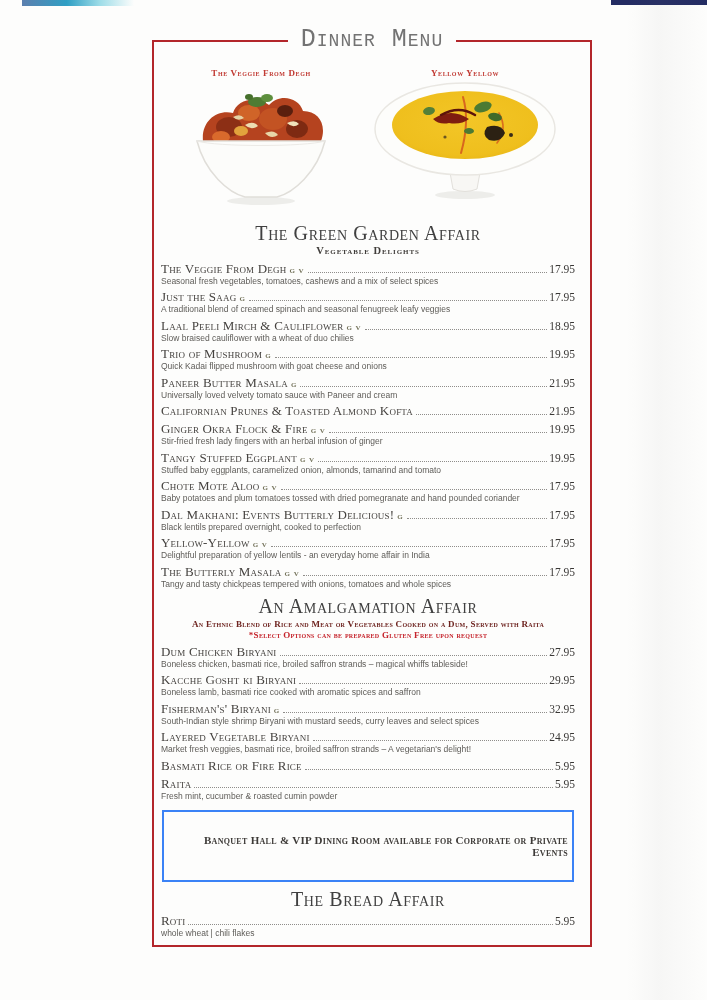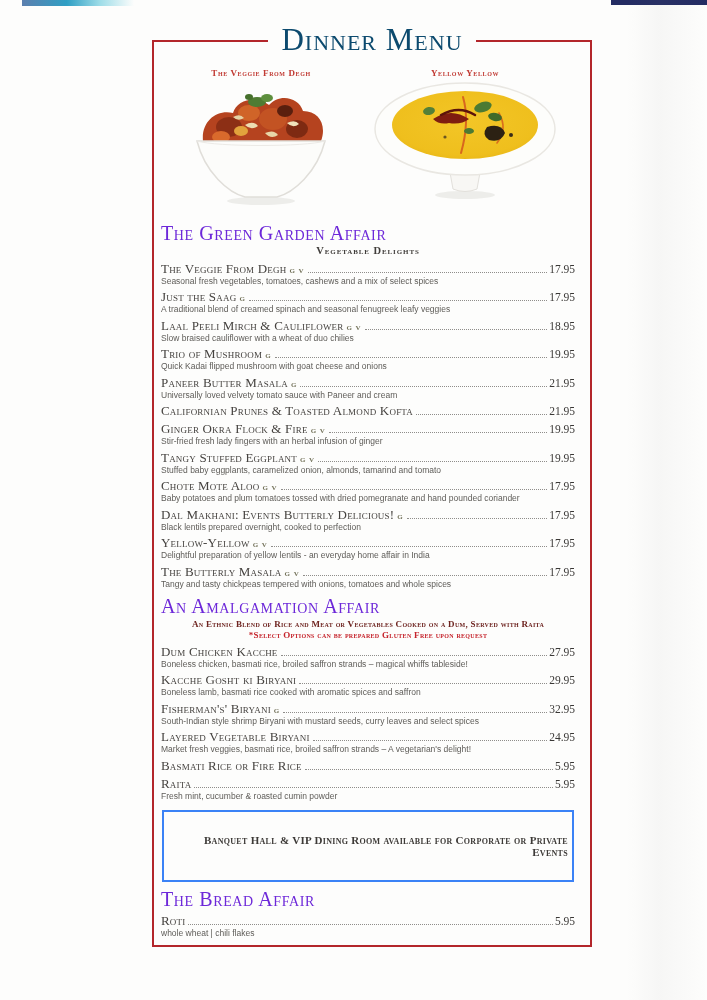--- a/index.html
+++ b/index.html
@@ -19,35 +19,35 @@
     background:linear-gradient(90deg,rgba(0,0,0,0) 0%,rgba(120,120,120,0.05) 40%,rgba(0,0,0,0) 100%);}
 
   
   .frame{position:absolute;left:152px;top:40px;width:440px;height:907px;
     border:2px solid #b3262b;box-sizing:border-box;}
 
   
   .title-wrap{position:absolute;left:152px;top:19px;width:440px;height:42px;
     line-height:42px;text-align:center;z-index:3;}
   .title-wrap .t{display:inline-block;background:#fdfdfc;padding:0 13px;
-    font-variant:small-caps;font-size:31px;color:#0c4a6e;letter-spacing:1px;font-weight:500;}
+    font-variant:small-caps;font-size:25px;color:#737373;letter-spacing:1px;font-weight:500;font-family:Liberation Mono, monospace;}
 
   .content{position:absolute;left:152px;top:42px;width:440px;height:903px;
     box-sizing:border-box;padding:26px 17px 4px 9px;overflow:hidden;z-index:2;}
 
   
   .photos{display:flex;justify-content:center;align-items:flex-start;gap:26px;height:148px;}
   .figure{text-align:center;margin:0;}
   .caption{font-variant:small-caps;font-size:9px;letter-spacing:.6px;color:#c13a33;
     font-weight:700;margin-bottom:1px;}
   .figure svg{display:block;margin:0 auto;}
 
   
   .menu-section{margin-top:7px;}
-  .s-heading{font-variant:small-caps;font-size:20px;color:#6d28d9;
+  .s-heading{font-variant:small-caps;font-size:20px;color:#404040;text-align:center;
     letter-spacing:.6px;line-height:1.05;font-weight:500;}
   .subtitle{text-align:center;font-variant:small-caps;line-height:1.2;font-weight:700;}
   .subtitle.dark{color:#403d3a;font-size:10.5px;letter-spacing:.9px;margin-top:1px;}
   .subtitle.maroon{color:#6e2420;font-size:9px;letter-spacing:.3px;margin-top:2px;}
   .subtitle.red{color:#c5232b;font-size:9px;letter-spacing:.3px;}
 
   .menu-item{margin-top:4px;}
   .row{display:flex;align-items:baseline;}
   .i-name{font-variant:small-caps;font-size:13px;color:#45423f;letter-spacing:.2px;
     white-space:nowrap;font-weight:500;line-height:1.05;}
@@ -253,21 +253,21 @@
             </div>
             <div class="i-desc">Tangy and tasty chickpeas tempered with onions, tomatoes and whole spices</div>
           </div>
         </section>
         <section class="menu-section">
           <div class="s-heading">An Amalgamation Affair</div>
           <div class="subtitle maroon">An Ethnic Blend of Rice and Meat or Vegetables Cooked on a Dum, Served with Raita</div>
           <div class="subtitle red">*Select Options can be prepared Gluten Free upon request</div>
           <div class="menu-item">
             <div class="row">
-              <span class="i-name">Dum Chicken Kacche</span>
+              <span class="i-name">Dum Chicken Biryani</span>
               <span class="leader"></span>
               <span class="i-price">27.95</span>
             </div>
             <div class="i-desc">Boneless chicken, basmati rice, broiled saffron strands – magical whiffs tableside!</div>
           </div>
           <div class="menu-item">
             <div class="row">
               <span class="i-name">Kacche Gosht ki Biryani</span>
               <span class="leader"></span>
               <span class="i-price">29.95</span>

